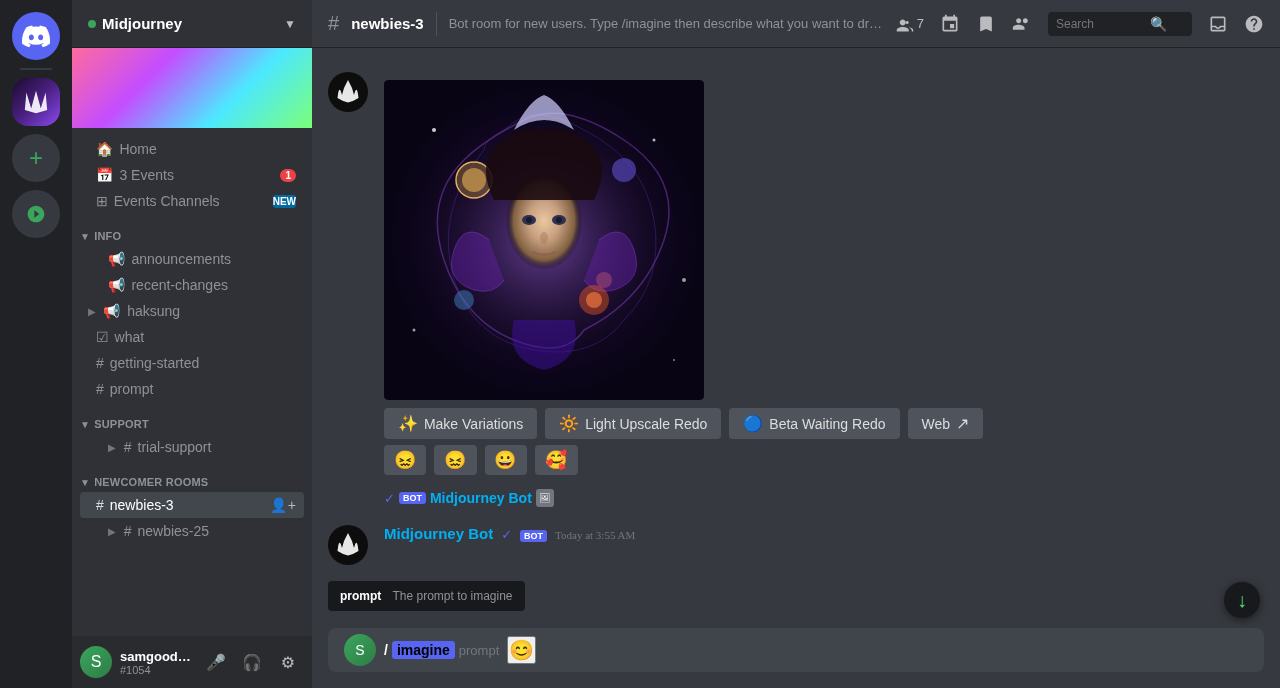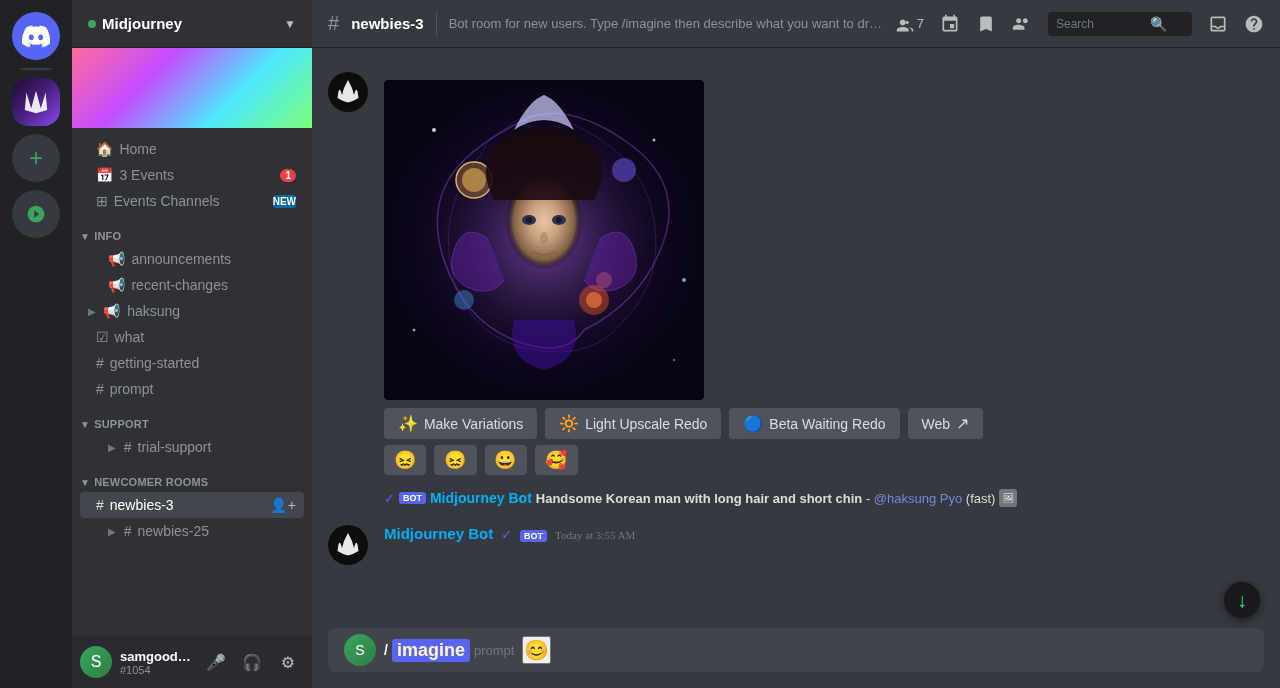--- a/index.html
+++ b/index.html
@@ -152,21 +152,21 @@
 
     
     .message-input-area {
       padding: 0 16px 16px 16px; flex-shrink: 0;
     }
     .message-input-wrap {
       background: #40444b; border-radius: 8px; display: flex; align-items: center; padding: 0 16px; gap: 8px; min-height: 44px;
     }
     .slash-command { display: flex; align-items: center; gap: 4px; }
     .slash-text { color: #fff; font-size: 14px; font-weight: 600; }
-    .command-name { background: #5865f2; color: #fef9c3; border-radius: 3px; padding: 1px 5px; font-size: 18px; font-weight: 600; }
+    .command-name { background: #5865f2; color: #000000; border-radius: 3px; padding: 1px 5px; font-size: 14px; font-weight: 600; }
     .command-label { color: #72767d; font-size: 13px; font-weight: 500; }
     .emoji-btn { color: #b9bbbe; font-size: 20px; cursor: pointer; }
 
     
     .scroll-to-bottom {
       position: absolute; right: 20px; bottom: 80px; width: 36px; height: 36px; border-radius: 50%; background: #18191c; display: flex; align-items: center; justify-content: center; cursor: pointer; color: #4fdc7c; font-size: 20px; box-shadow: 0 2px 8px rgba(0,0,0,0.5);
     }
 
     .prompt-tooltip {
       background: #18191c; border-radius: 4px; padding: 8px 12px; margin: 4px 0; font-size: 12px; color: #8e9297; display: inline-block;
@@ -472,21 +472,20 @@
     </div>
 
     <div class="message-group" style="padding-top:8px; align-items: flex-start;">
       <div class="avatar-area">
       </div>
       <div class="message-content">
         <div style="display:flex; align-items:center; gap:4px; padding: 2px 0; color:#8e9297; font-size:13px;">
           <span style="color:#5865f2; font-size:13px;">✓</span>
           <span style="background:#5865f2; color:#fff; font-size:9px; font-weight:700; padding:1px 4px; border-radius:3px; text-transform:uppercase;">BOT</span>
           <span style="color:#00aff4; font-weight:600; font-size:14px;">Midjourney Bot</span>
-          <span style="color:#dcddde; font-size:13px;"><strong>Handsome Korean man with long hair and short chin</strong> - <span style="color:#7289da;">@haksung Pyo</span> (fast)</span>
           <div style="width:18px; height:18px; background:#72767d; border-radius:3px; display:inline-flex; align-items:center; justify-content:center; font-size:9px; color:white;">🖼</div>
         </div>
       </div>
     </div>
 
     <div class="message-group message-group-top" style="margin-top:4px;">
       <div class="avatar-area">
         <div class="msg-avatar msg-avatar-midjourney" style="background:#0d0d0d;">
           <svg width="30" height="30" viewBox="0 0 100 100" fill="white">
             <path d="M50 10 Q65 35 70 60 Q80 20 85 70 Q70 80 50 85 Q30 80 15 70 Q20 20 30 60 Q35 35 50 10Z" opacity="0.9"></path>
@@ -496,20 +495,26 @@
       <div class="message-content">
         <div class="message-header">
           <span class="message-author bot-name">Midjourney Bot</span>
           <span style="color:#5865f2; font-size:13px;">✓</span>
           <span class="bot-badge">BOT</span>
           <span class="message-timestamp">Today at 3:55 AM</span>
         </div>
       </div>
     </div>
 
+    <div style="padding: 8px 16px;">
+      <div class="prompt-tooltip">
+        <span class="prompt-label">prompt</span>
+        <span>The prompt to imagine</span>
+      </div>
+    </div>
 
     <div class="scroll-to-bottom" style="position: absolute; right: 20px; bottom: 10px;">↓</div>
   </div>
 
   <div class="message-input-area">
     <div class="message-input-wrap">
 
       <div style="width:32px; height:32px; border-radius:50%; background:linear-gradient(135deg,#3ba55c,#2d7d46); display:flex; align-items:center; justify-content:center; font-size:14px; color:white; flex-shrink:0;">S</div>
 
       <div class="slash-command">

